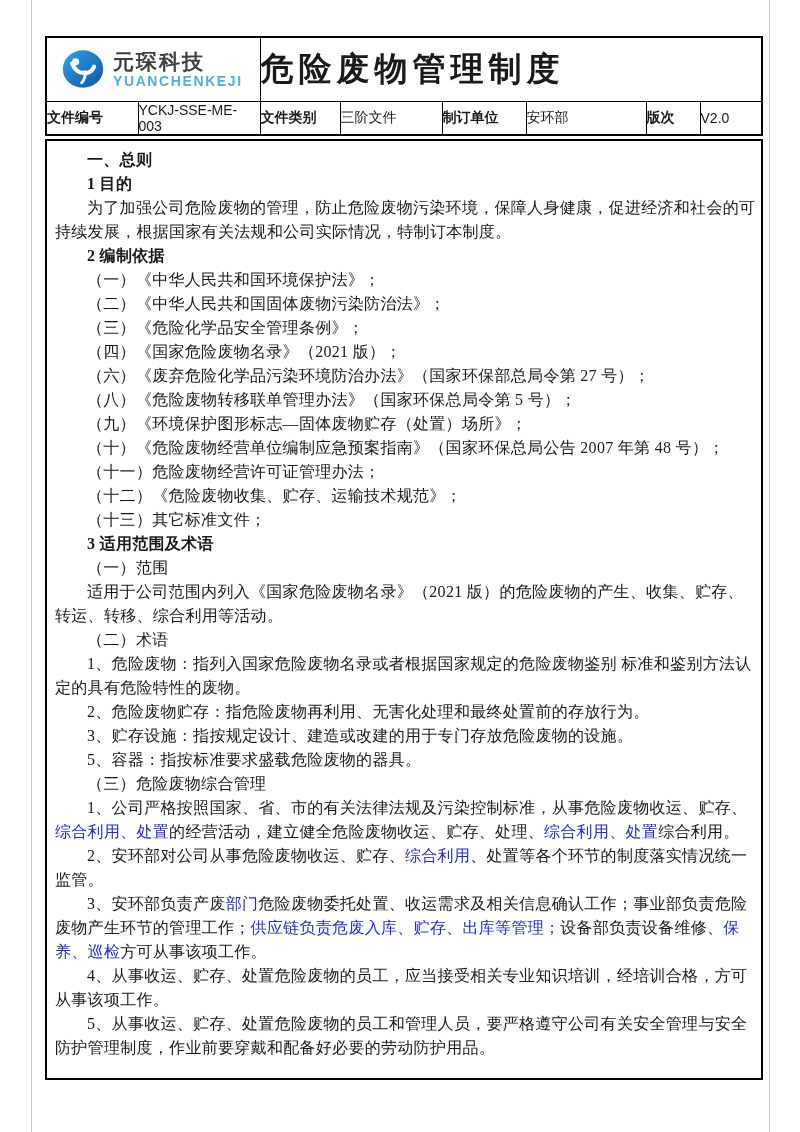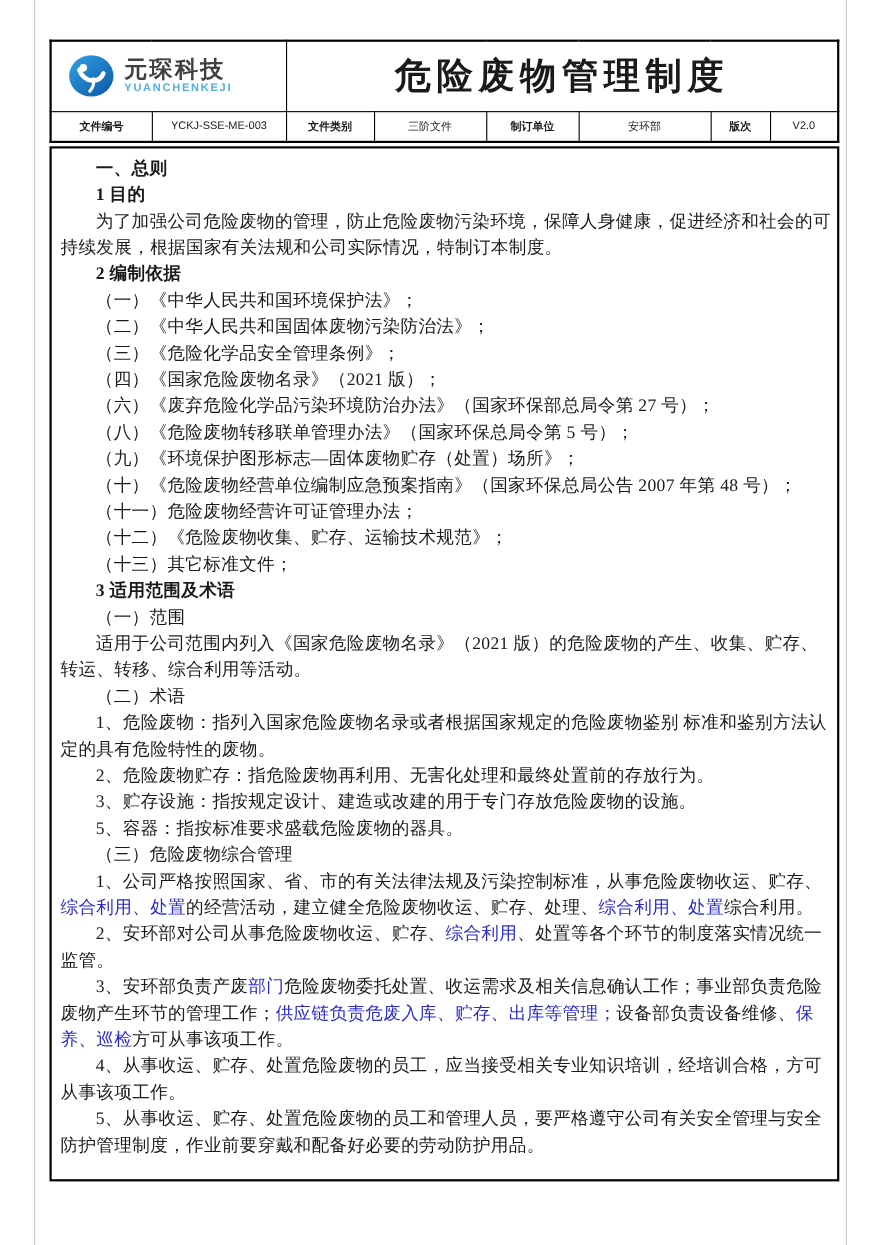--- a/index.html
+++ b/index.html
@@ -19,29 +19,29 @@
 
   .doc{position:absolute;left:13px;top:36px;width:718px;}
 
   
   table.header{
     width:718px;border-collapse:collapse;table-layout:fixed;
     border:2px solid var(--border);
   }
   table.header td{border:1px solid var(--border);vertical-align:middle;}
   tr.brand-row td{height:64px;}
-  tr.info-row td{height:28px;text-align:center;font-size:10px;}
+  tr.info-row td{height:28px;font-size:14px;}
 
   .logo-cell{padding-left:14px;}
   .logo-wrap{display:flex;align-items:center;gap:8px;}
   .brand-text{display:flex;flex-direction:column;line-height:1;}
   .brand-cn{font-size:21px;font-weight:bold;color:#404040;letter-spacing:2px;font-family:"Liberation Sans",sans-serif;}
-  .brand-en{font-size:10px;font-weight:bold;color:#54aeda;letter-spacing:1.6px;margin-top:2px;font-family:"Liberation Sans",sans-serif;}
+  .brand-en{font-size:14px;font-weight:bold;color:#54aeda;letter-spacing:1.6px;margin-top:2px;font-family:"Liberation Sans",sans-serif;}
 
-  .title-cell{text-align:center;}
+  .title-cell{}
   .doc-title{font-size:33px;font-weight:bold;letter-spacing:5px;}
 
   td.lbl{font-weight:bold;}
   td.val-sans{font-family:Liberation Sans, sans-serif;font-size:15px;margin-top:44px;}
 
   
   .body-box{
     margin-top:3px;width:718px;height:941px;
     border:2px solid var(--border);
     padding:7px 4px 0 8px;

